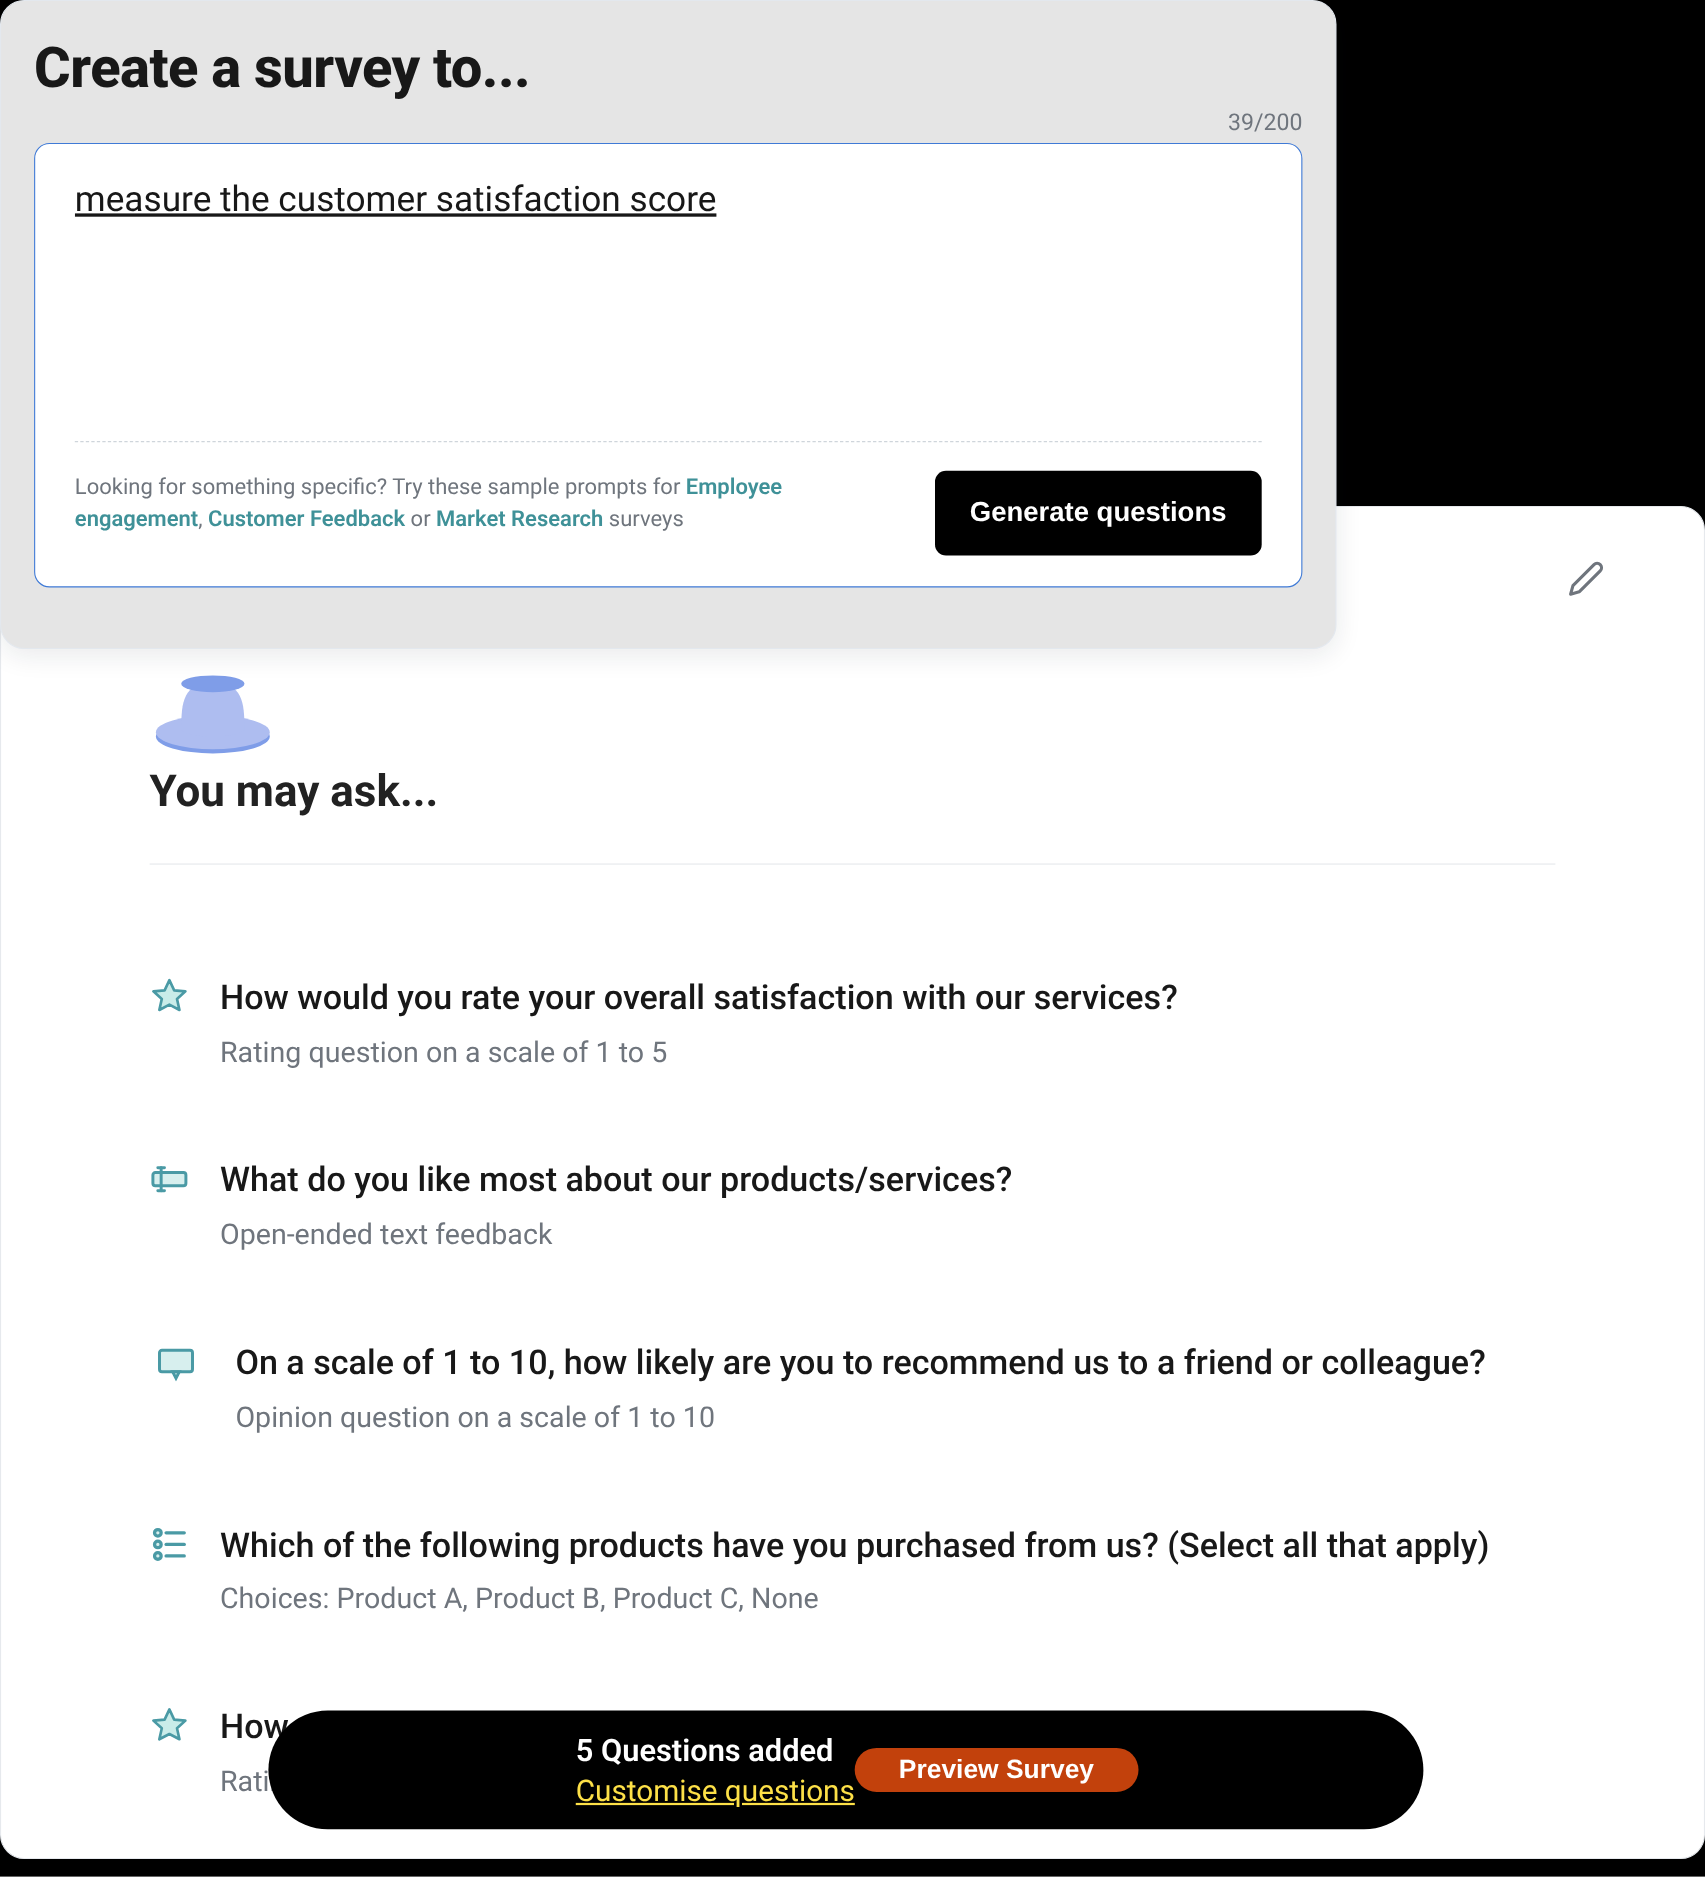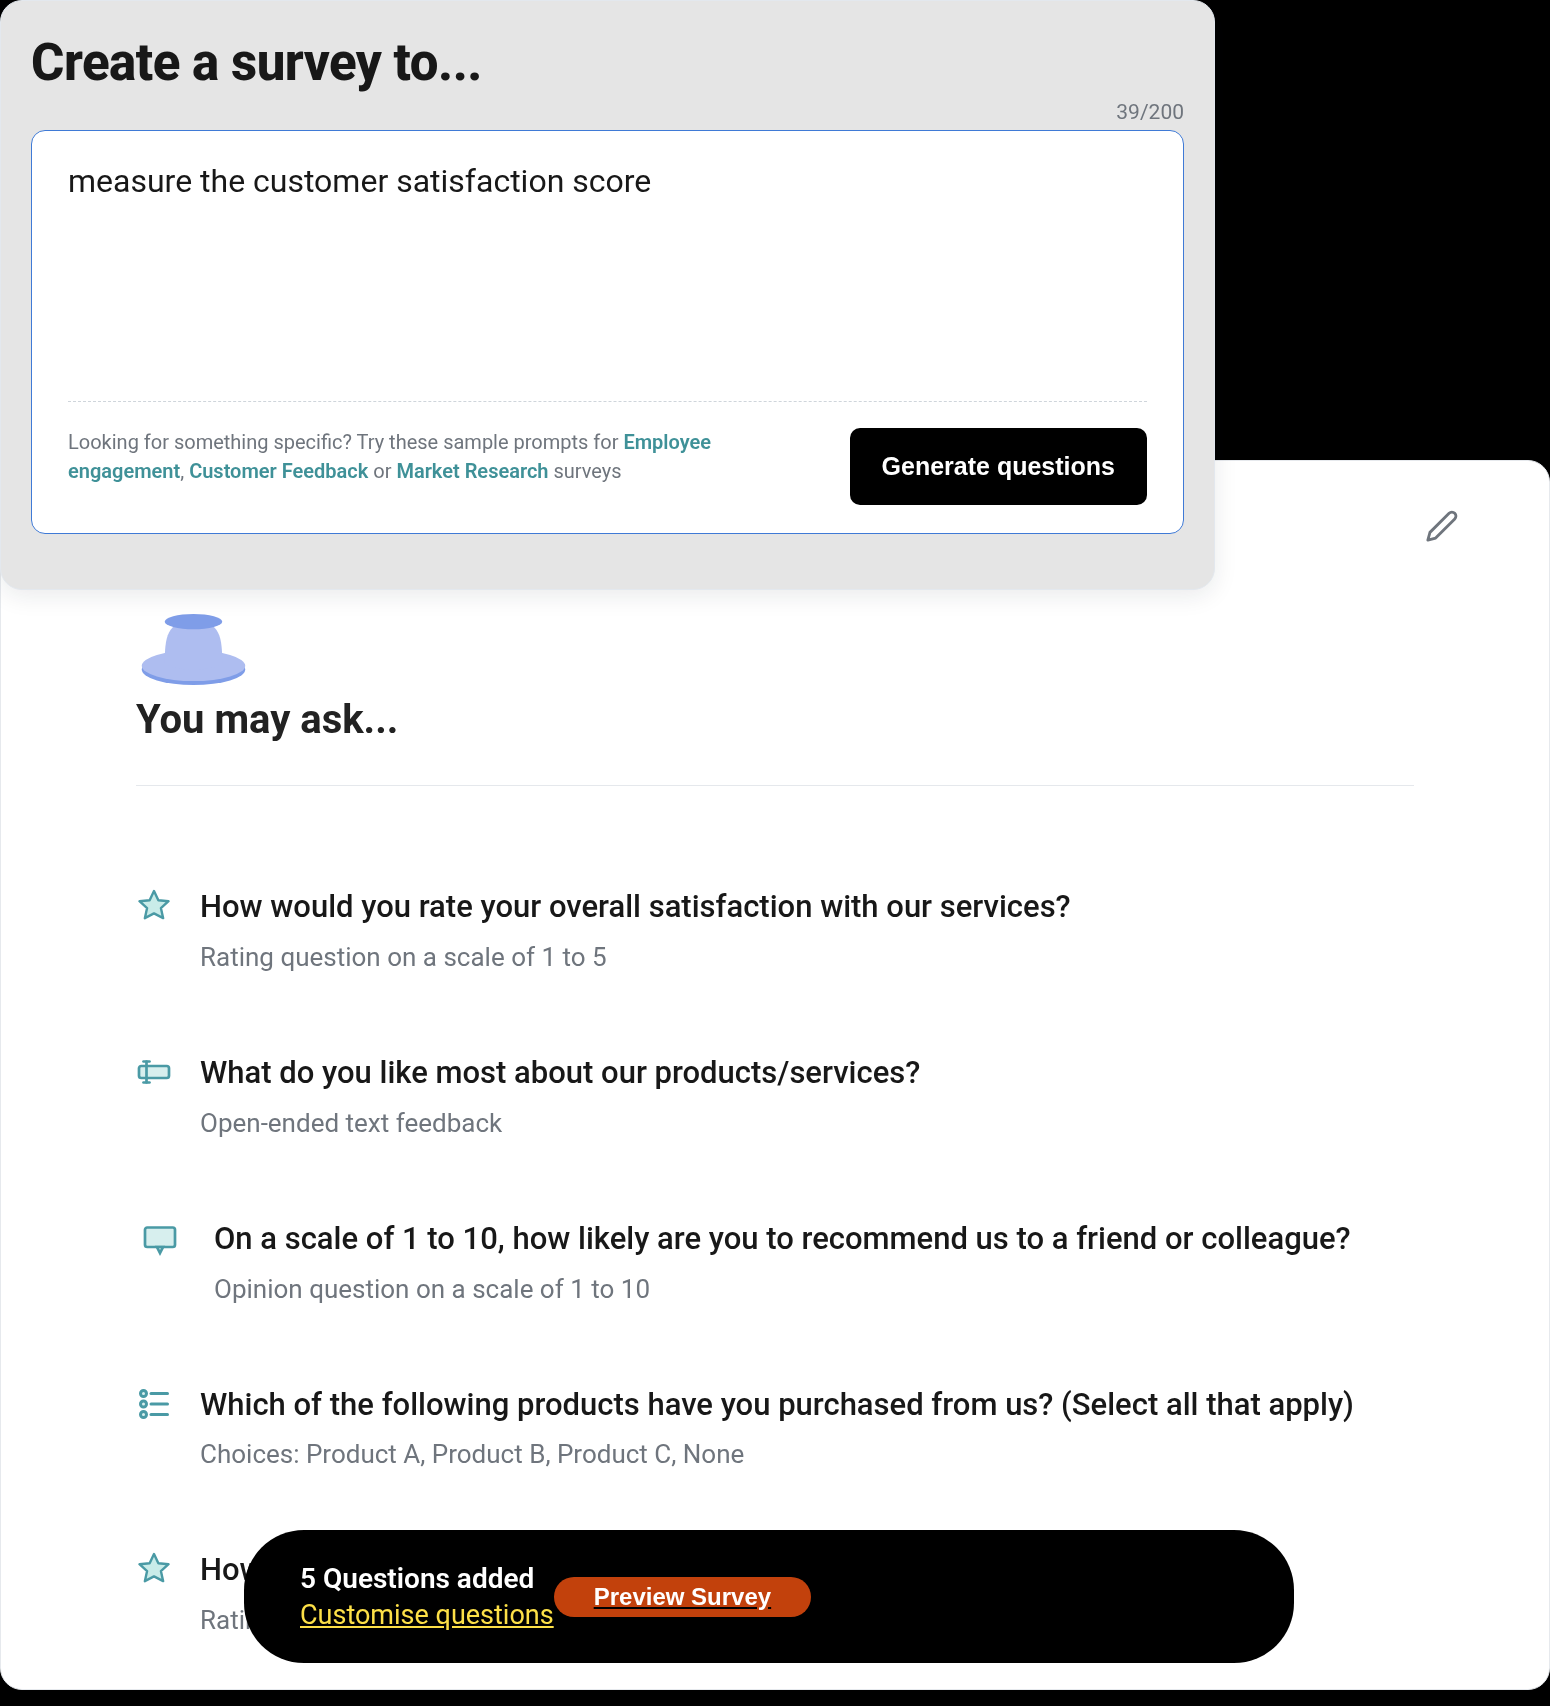--- a/index.html
+++ b/index.html
@@ -83,26 +83,25 @@
     }
 
     
     .toast {
       position: absolute;
       left: 243px;
       width: 1050px;
       bottom: 26px;
       background: #000;
       border-radius: 60px;
-      height: 133px;
+      height: 108px;
       display: flex;
       align-items: center;
-      justify-content: flex-start;
+      justify-content: center;
       padding: 0 36px 0 56px;
-      text-decoration: underline;
     }
     .toast-left { color: #fff; }
     .toast-title {
       font-size: 28px;
       font-weight: 600;
       color: #fff;
       margin-bottom: 4px;
     }
     .toast-link {
       font-size: 27px;
@@ -160,20 +159,21 @@
       flex: 1;
       font-size: 32px;
       color: #181818;
       border: none;
       outline: none;
       resize: none;
       font-family: inherit;
       line-height: 1.4;
       width: 100%;
       background: transparent;
+      text-decoration: underline;
     }
     .dash-sep {
       border: none;
       border-top: 1px dashed #cfd5db;
       margin-bottom: 26px;
     }
     .prompt-bottom {
       display: flex;
       align-items: flex-start;
       justify-content: space-between;

